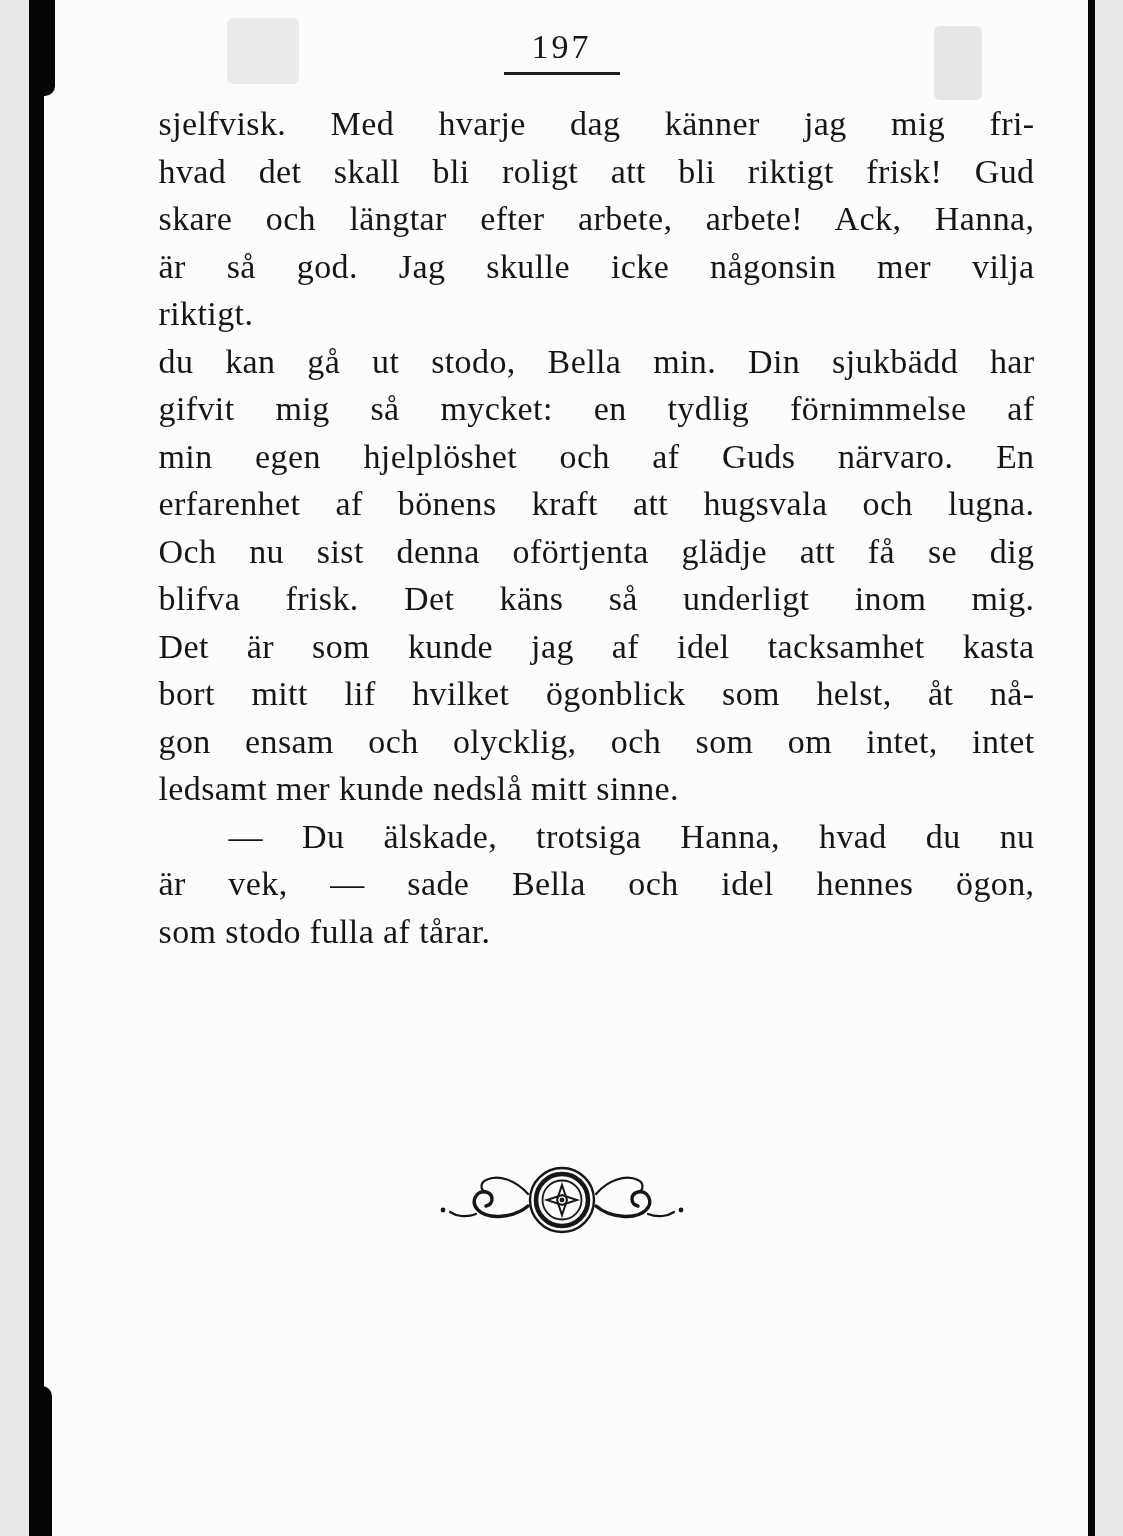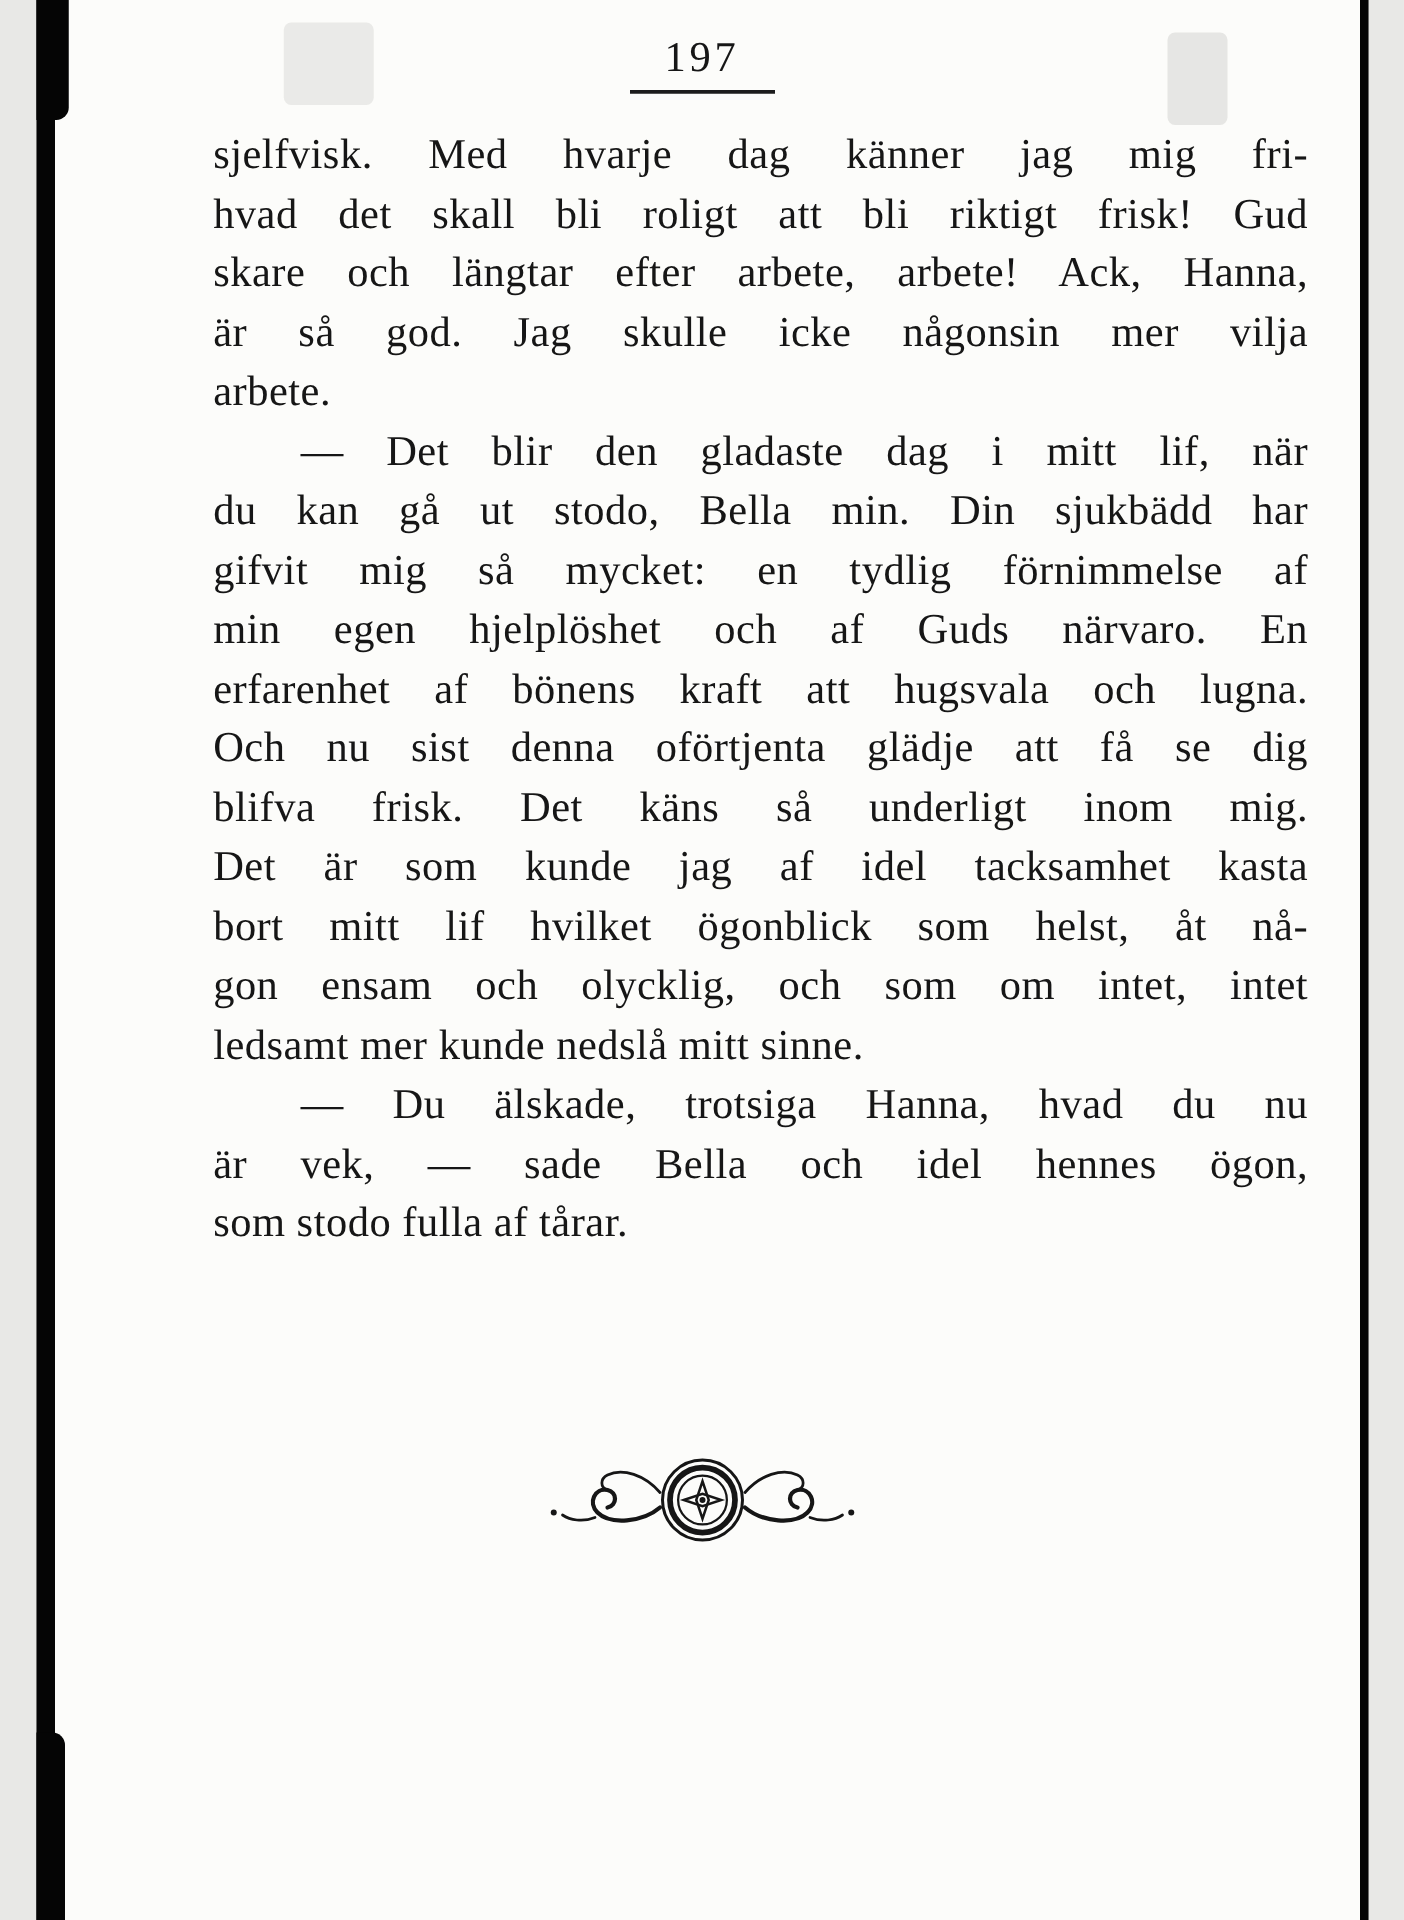--- a/index.html
+++ b/index.html
@@ -43,21 +43,21 @@
     font-size: 34px;
     letter-spacing: 3px;
     padding: 0 28px 6px 28px;
     border-bottom: 3px solid #1c1c1c;
   }
 
   
   .text-block {
     position: absolute;
     top: 100px;
-    left: 142px;
+    left: 130px;
     width: 876px;
   }
   .line {
     font-size: 34px;
     line-height: 47.5px;
     letter-spacing: 0.4px;
     text-align: justify;
     text-align-last: justify;
     white-space: normal;
   }
@@ -88,22 +88,21 @@
 
   <div class="page-number-wrap">
     <span class="page-number">197</span>
   </div>
 
   <div class="text-block">
     <div class="line">sjelfvisk. Med hvarje dag känner jag mig fri-</div>
     <div class="line">hvad det skall bli roligt att bli riktigt frisk! Gud</div>
     <div class="line">skare och längtar efter arbete, arbete! Ack, Hanna,</div>
     <div class="line">är så god. Jag skulle icke någonsin mer vilja</div>
-    <div class="line par-end">arbete.</div>
-    <div class="line indent">— Det blir den gladaste dag i mitt lif, när</div>
+    <div class="line par-end">riktigt.</div>
     <div class="line">du kan gå ut stodo, Bella min. Din sjukbädd har</div>
     <div class="line">gifvit mig så mycket: en tydlig förnimmelse af</div>
     <div class="line">min egen hjelplöshet och af Guds närvaro. En</div>
     <div class="line">erfarenhet af bönens kraft att hugsvala och lugna.</div>
     <div class="line">Och nu sist denna oförtjenta glädje att få se dig</div>
     <div class="line">blifva frisk. Det käns så underligt inom mig.</div>
     <div class="line">Det är som kunde jag af idel tacksamhet kasta</div>
     <div class="line">bort mitt lif hvilket ögonblick som helst, åt nå-</div>
     <div class="line">gon ensam och olycklig, och som om intet, intet</div>
     <div class="line par-end">ledsamt mer kunde nedslå mitt sinne.</div>

